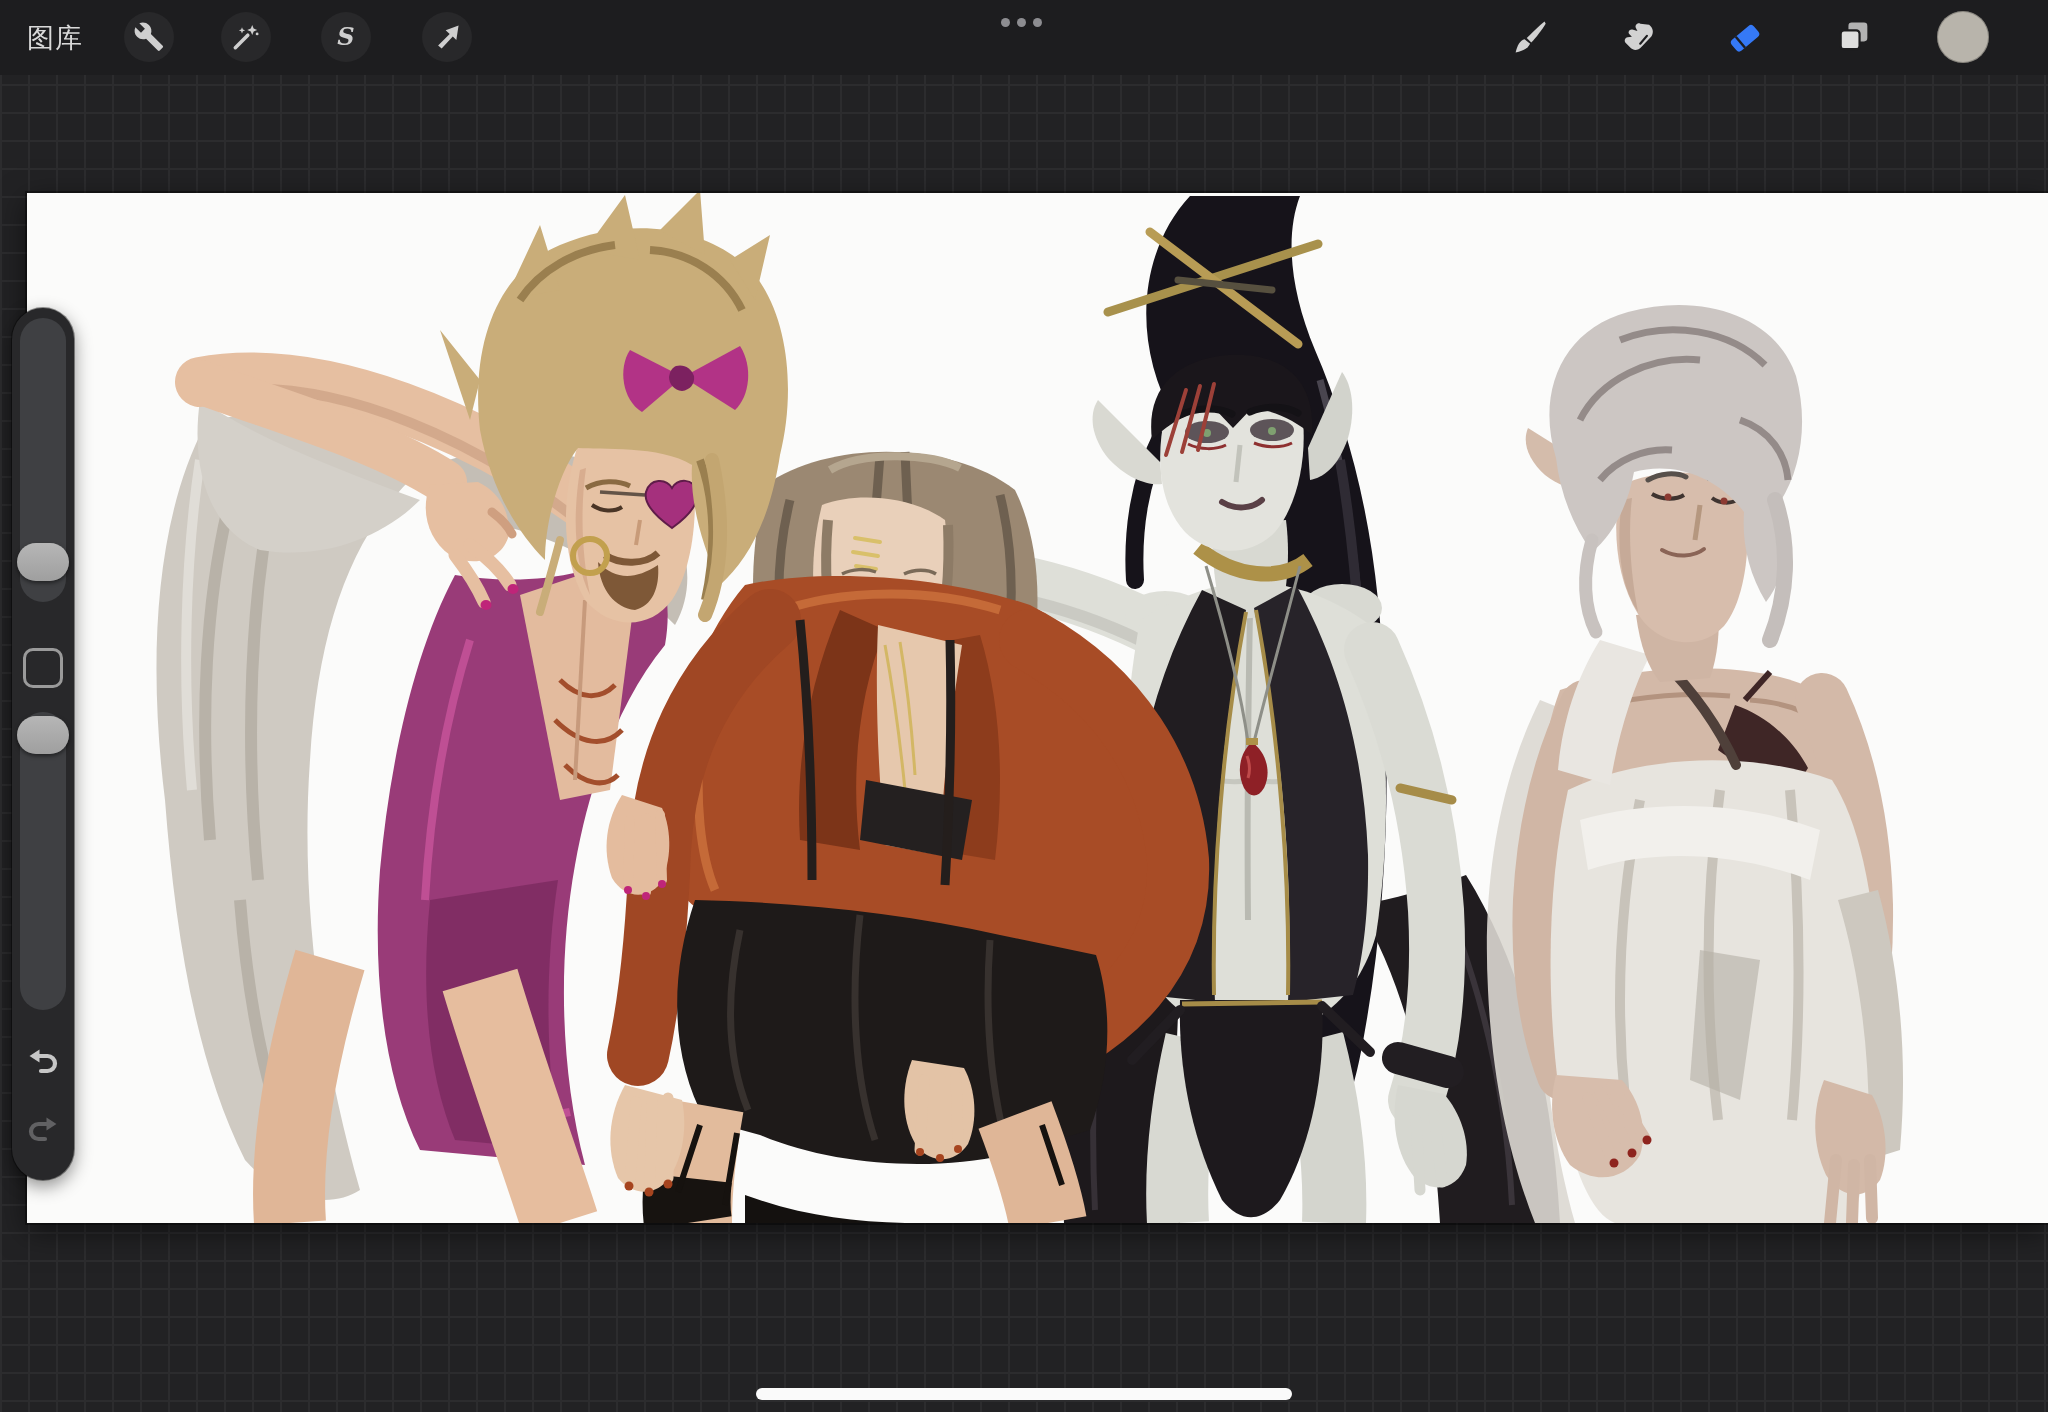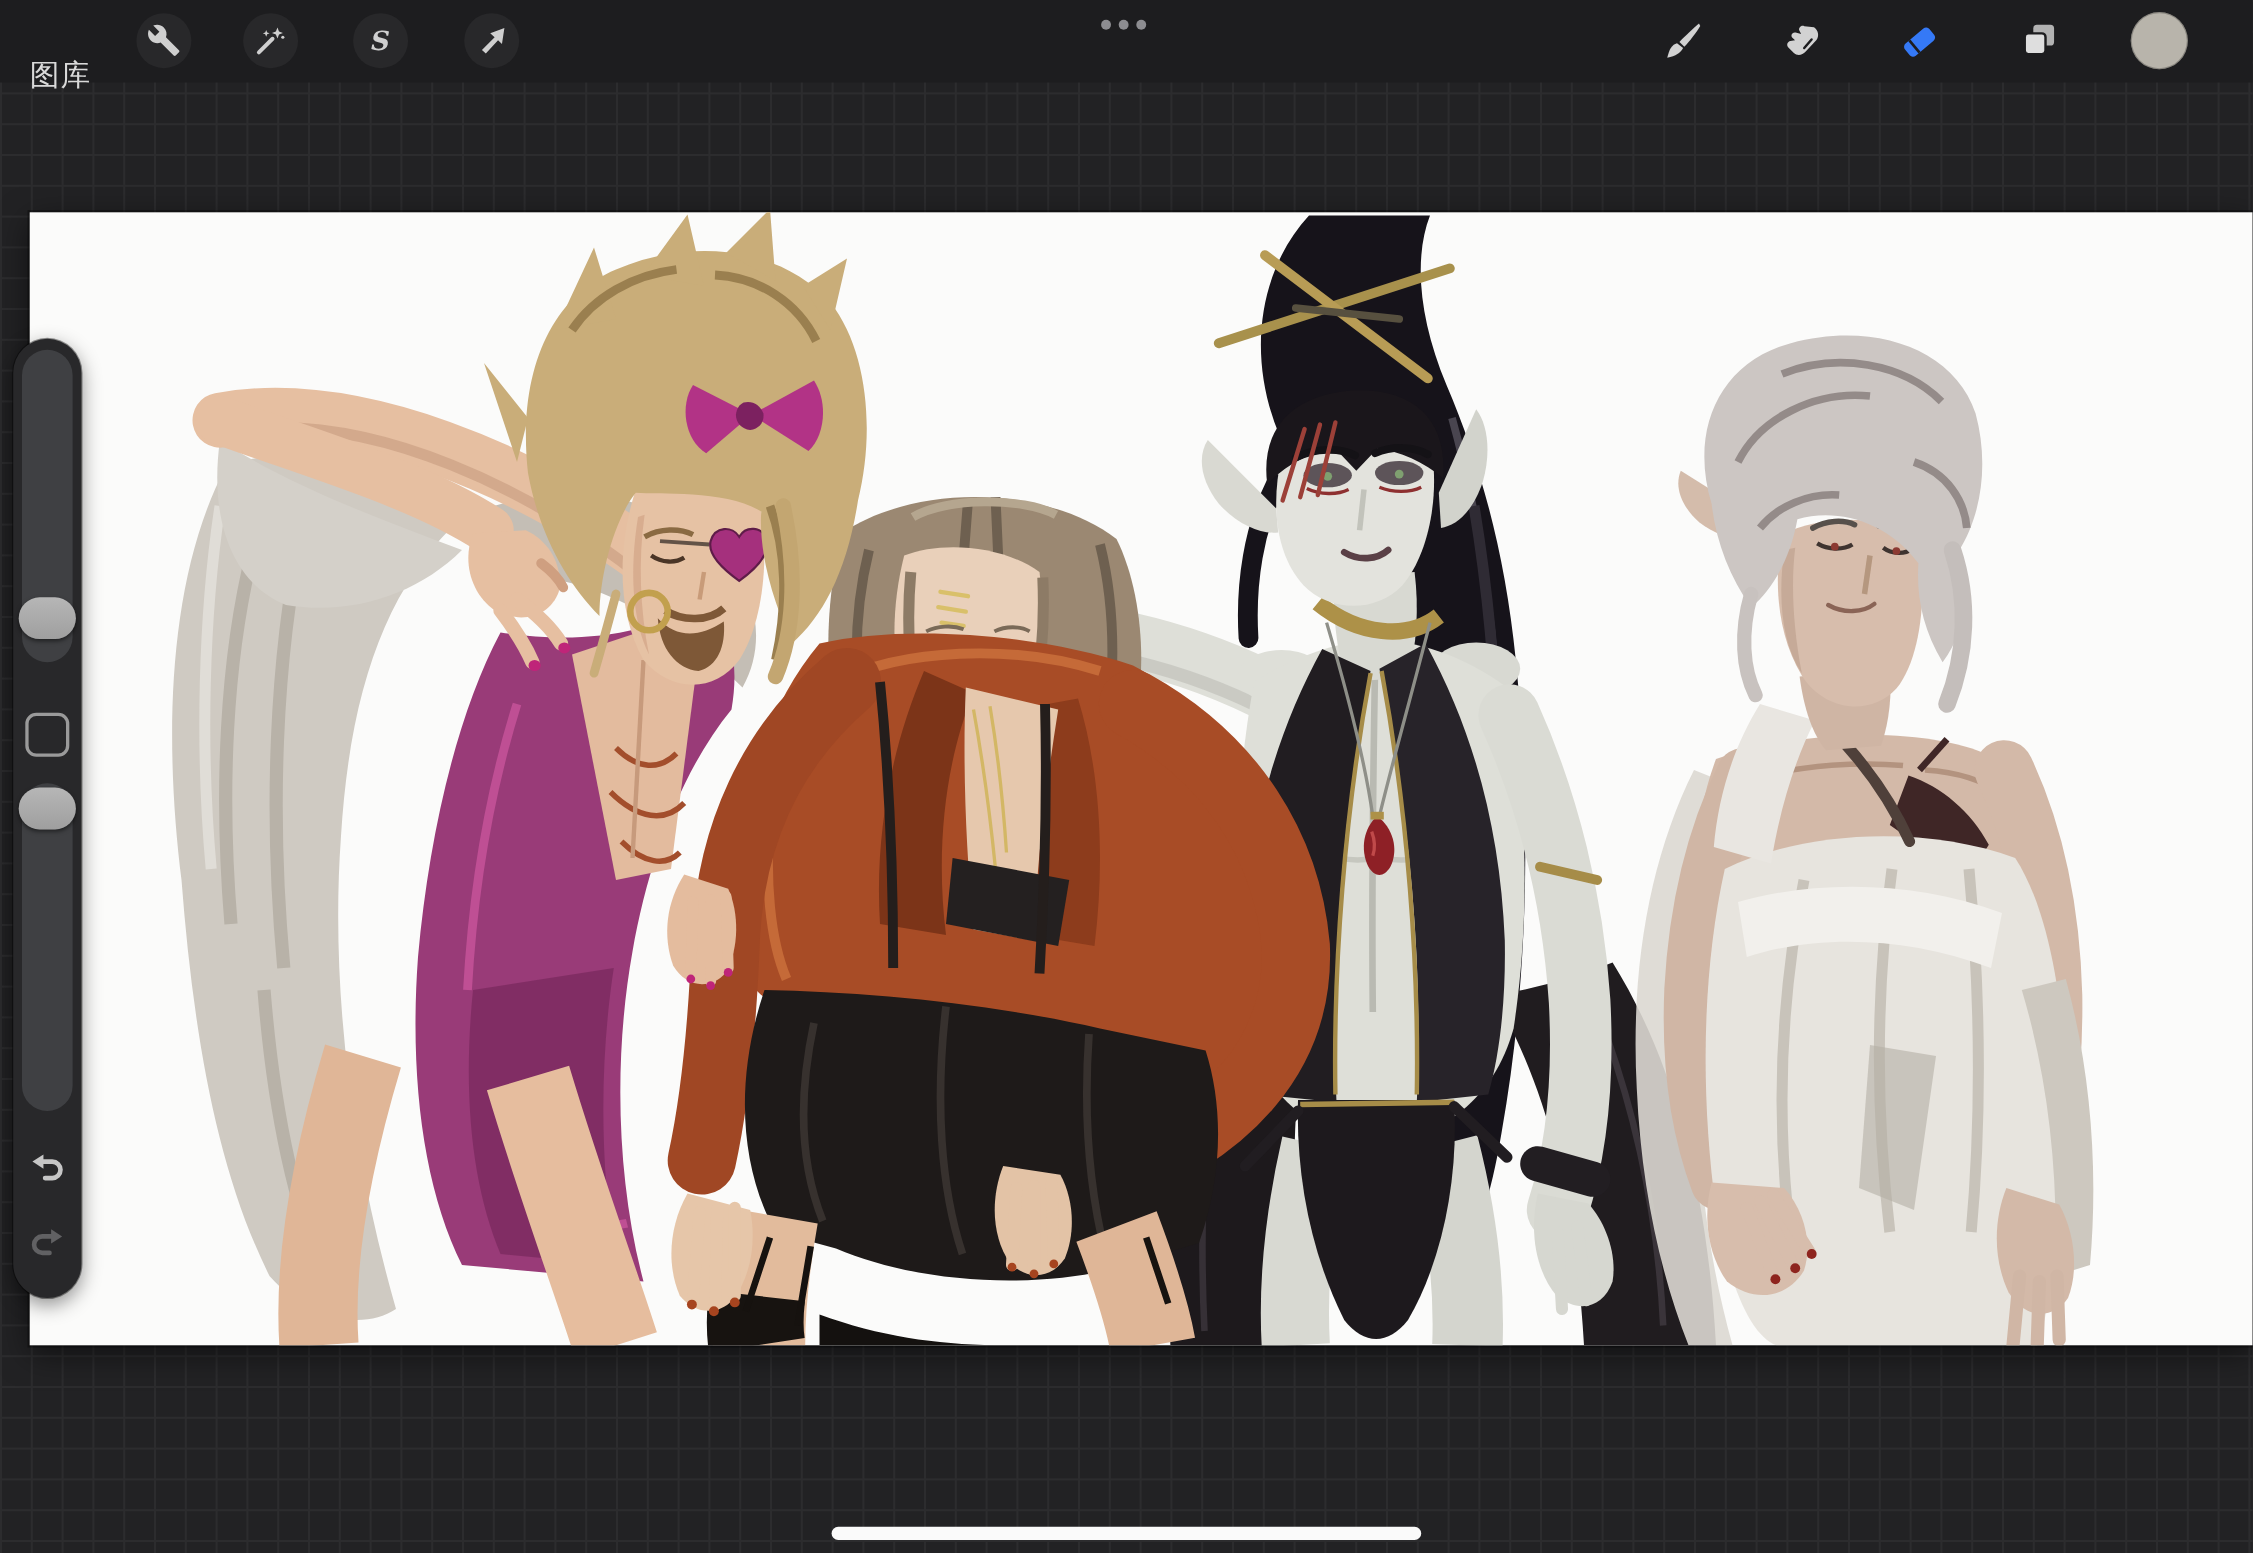--- a/index.html
+++ b/index.html
@@ -5,21 +5,21 @@
   html,body{margin:0;padding:0;background:#222224;}
   #screen{position:relative;width:2048px;height:1412px;overflow:hidden;
     font-family:"Liberation Sans",sans-serif;
     background-color:#222224;
     background-image:linear-gradient(#2c2c2e 2px,transparent 2px),
                      linear-gradient(90deg,#2c2c2e 2px,transparent 2px);
     background-size:28px 28px;}
   
   #topbar{position:absolute;left:0;top:0;width:2048px;height:75px;background:#1d1d1f;z-index:40;}
   .gallery{position:absolute;left:27px;top:0;height:75px;display:flex;align-items:center;
-    color:#d9d9d9;font-size:27px;letter-spacing:1px;cursor:default;margin-top:30px;}
+    color:#d9d9d9;font-size:27px;letter-spacing:1px;cursor:default;}
   .cbtn{position:absolute;top:12px;width:50px;height:50px;border-radius:50%;
     background:#28282a;display:flex;align-items:center;justify-content:center;}
   .cbtn svg{width:32px;height:32px;display:block;}
   .ticon{position:absolute;top:15px;width:44px;height:44px;display:flex;align-items:center;justify-content:center;}
   .ticon svg{width:40px;height:40px;display:block;}
   #dots{position:absolute;left:1001px;top:16px;display:flex;gap:7px;align-items:center;height:12px;}
   #dots i{width:9px;height:9px;border-radius:50%;background:#8d8d91;display:block;}
   #color-swatch{position:absolute;left:1937px;top:11px;width:52px;height:52px;border-radius:50%;
     background:#b8b4ab;box-shadow:inset 0 0 0 1px rgba(0,0,0,.25);}
   

